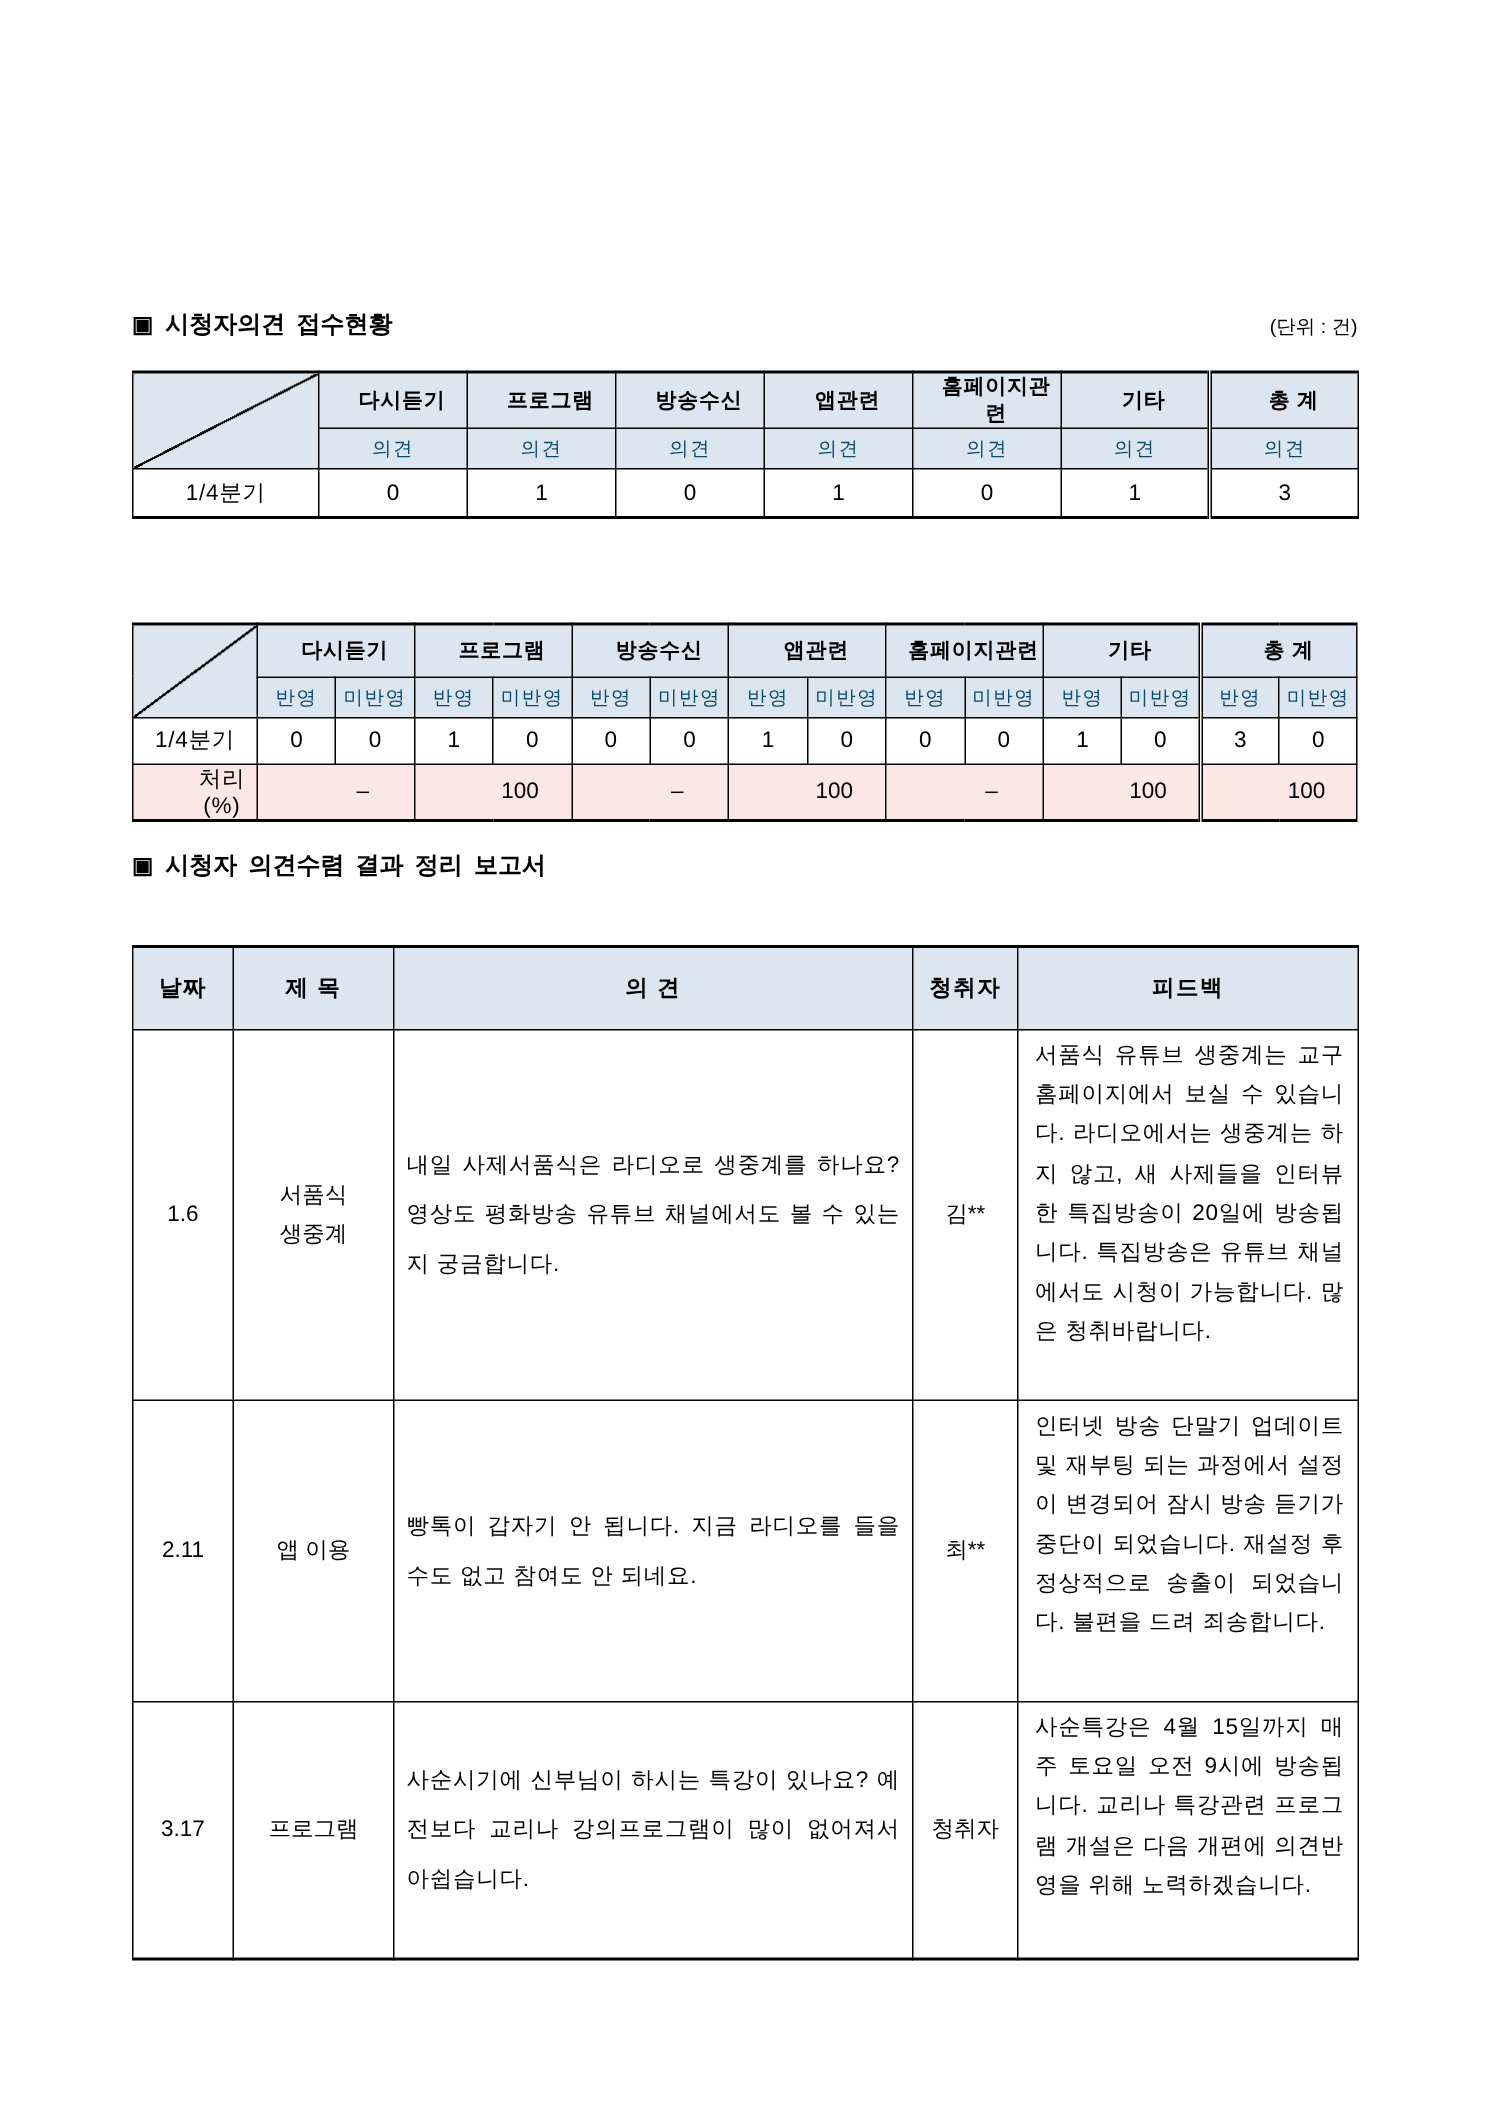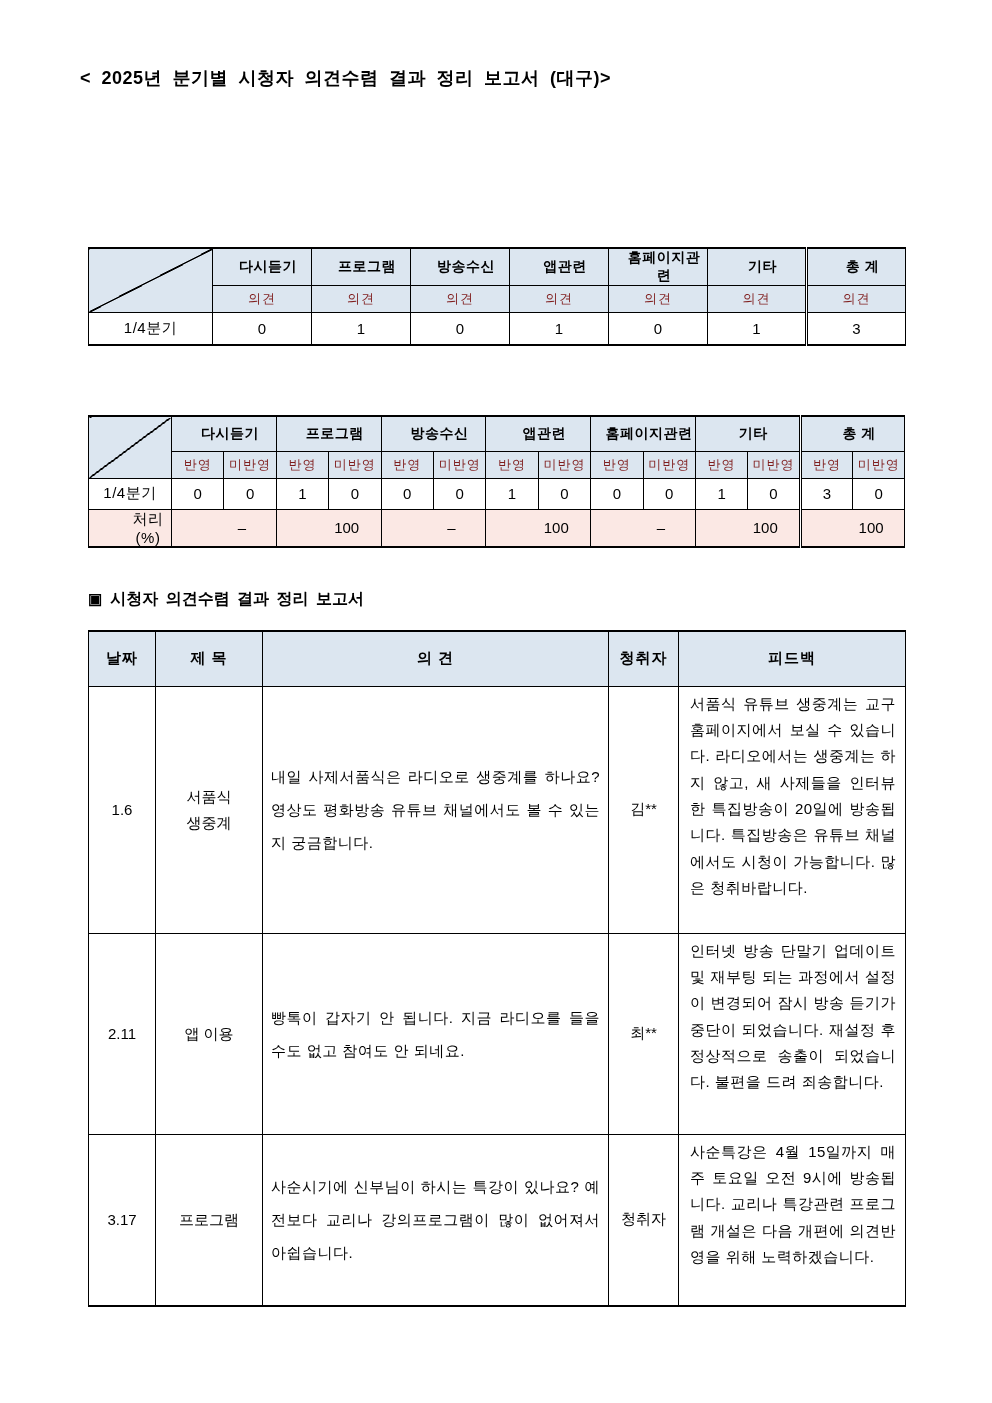--- a/index.html
+++ b/index.html
@@ -11,43 +11,46 @@
 
   .section-row { position: absolute; left: 88px; width: 817px; display: flex; justify-content: space-between; align-items: flex-end; }
   .section-heading { font-size: 16px; font-weight: bold; word-spacing: 3px; }
   .section-heading .bullet { margin-right: 8px; font-size: 15px; }
   .section-unit { font-size: 13px; color: #000; }
 
   table { border-collapse: collapse; table-layout: fixed; position: absolute; left: 88px; }
   td { border: 1px solid #000; text-align: center; vertical-align: middle; font-size: 15px; overflow: hidden; padding: 0; }
   .tbl { border-top: 2px solid #000; border-bottom: 2px solid #000; }
   .hdr { background: #dce6f0; font-weight: bold; font-size: 14px; letter-spacing: 0.5px; padding-left: 12px; }
-  .subhdr { background: #dce6f0; font-weight: normal; font-size: 13px; color: #7f1d1d; letter-spacing: 1px; }
+  .subhdr { background: #dce6f0; font-weight: normal; font-size: 13px; color: #0c4a6e; letter-spacing: 1px; }
   .diag {
     background-color: #dce6f0;
     background-image: linear-gradient(to bottom right,
       transparent calc(50% - 0.8px), #000 calc(50% - 0.8px),
       #000 calc(50% + 0.8px), transparent calc(50% + 0.8px));
   }
   .total-sep { border-left: 3px double #000; }
   .pink { background: #fbe8e4; padding-left: 36px; }
   .rowlabel { font-size: 15px; letter-spacing: 0.5px; }
 
   .report-hdr { background: #dce6f0; font-weight: bold; font-size: 15px; letter-spacing: 1px; }
   .opinion-cell { text-align: justify; vertical-align: middle; padding: 6px 8px; font-size: 15px; line-height: 2.2; letter-spacing: 0.5px; }
   .feedback-cell { text-align: justify; vertical-align: top; padding: 4px 9px 4px 11px; font-size: 15px; line-height: 1.76; letter-spacing: 0.5px; }
   .title-cell div { line-height: 1.7; font-size: 15px; }
 </style>
 </head>
 <body>
 
 <div class="page">
 
-  <div class="doc-title">&lt; 2025년 분기별 시청자 의견수렴 결과 정리 보고서 (대구)&gt;</div>
-
+
+  <div class="section-row" style="top:206px;">
+    <div class="section-heading"><span class="bullet">▣</span><span>시청자의견 접수현황</span></div>
+    <div class="section-unit">(단위 : 건)</div>
+  </div>
 
   <table class="tbl" style="top:247px; width:817px;">
     <colgroup>
       <col style="width:124px">
         <col style="width:99px">
         <col style="width:99px">
         <col style="width:99px">
       <col style="width:99px">
         <col style="width:99px">
         <col style="width:99px">
@@ -142,21 +145,21 @@
       <td colspan="2" class="pink">100</td>
       <td colspan="2" class="pink">–</td>
       <td colspan="2" class="pink">100</td>
       <td colspan="2" class="pink">–</td>
       <td colspan="2" class="pink">100</td>
       <td colspan="2" class="pink total-sep">100</td>
     </tr>
   </tbody>
     </table>
 
-  <div class="section-row" style="top:589px;">
+  <div class="section-row" style="top:567px;">
     <div class="section-heading"><span class="bullet">▣</span><span>시청자 의견수렴 결과 정리 보고서</span></div>
   </div>
 
   <table class="tbl" style="top:630px; width:817px;">
     <colgroup>
       <col style="width:67px">
         <col style="width:107px">
         <col style="width:346px">
         <col style="width:70px">
         <col style="width:227px">

